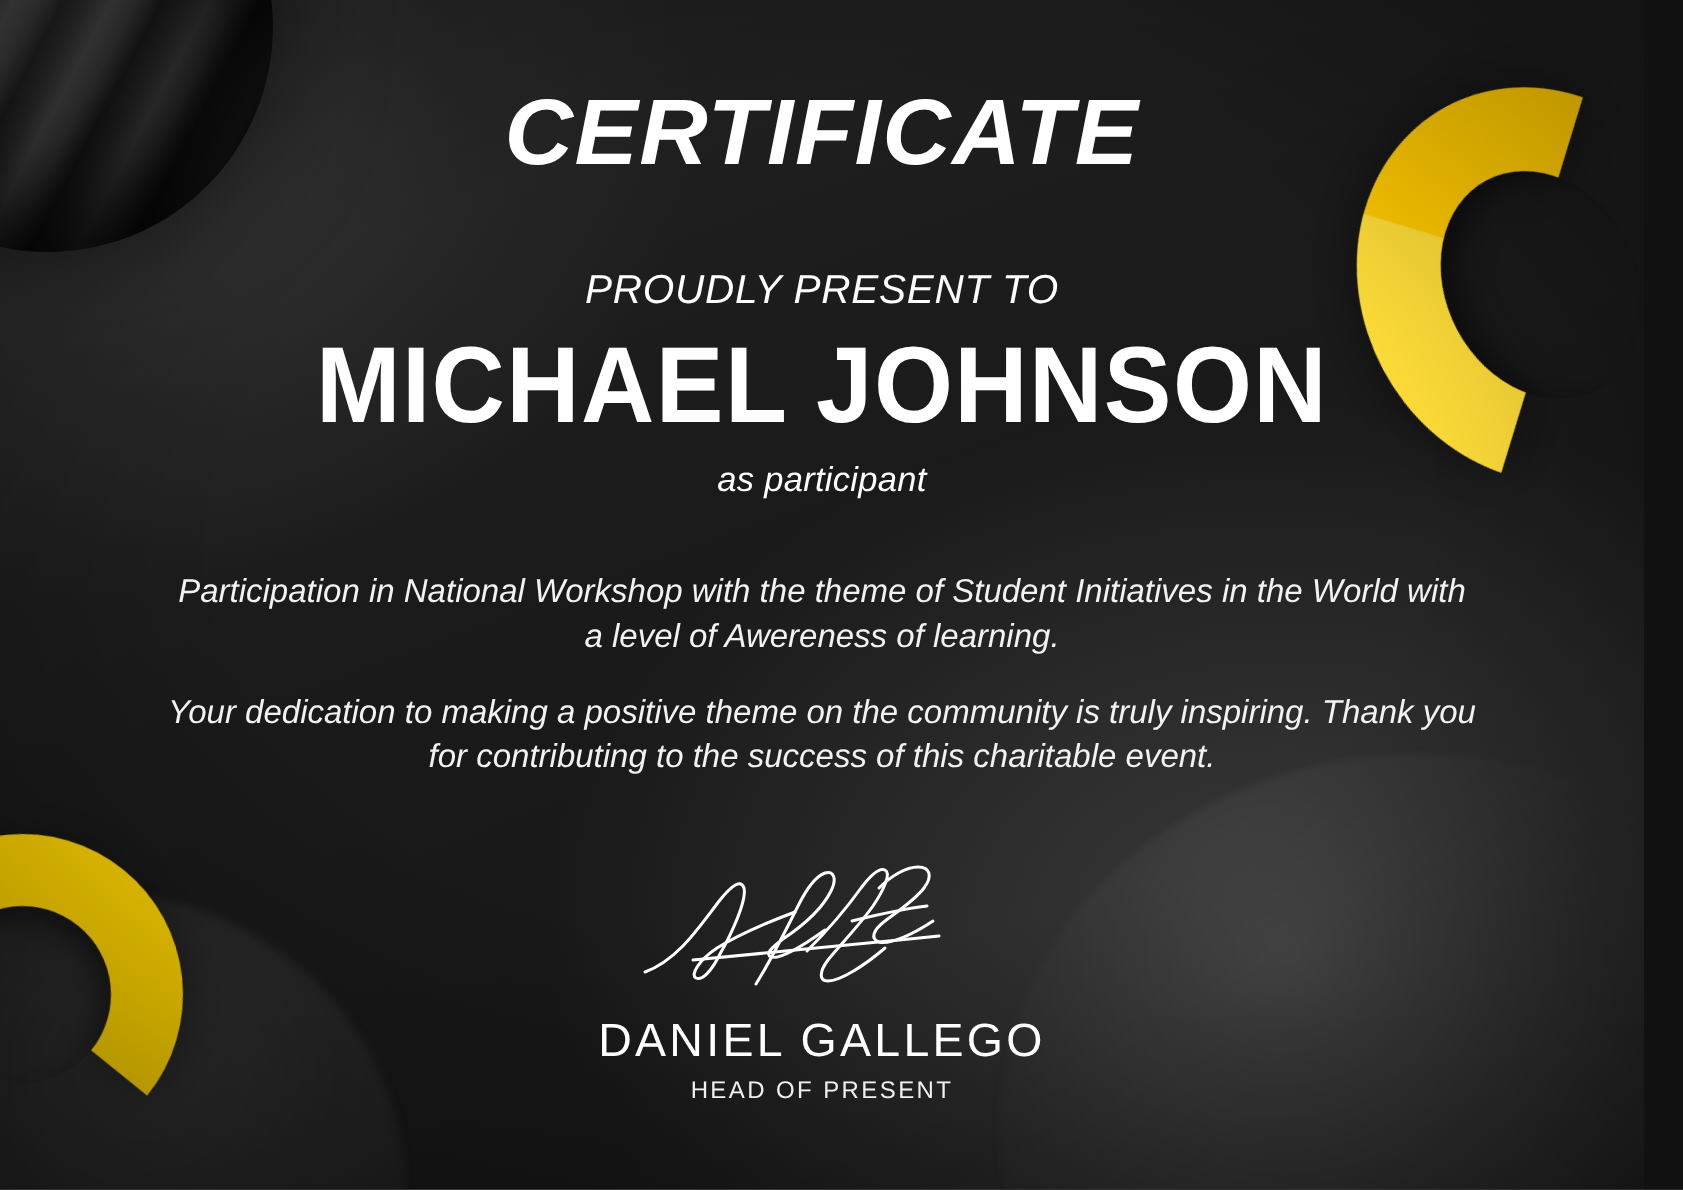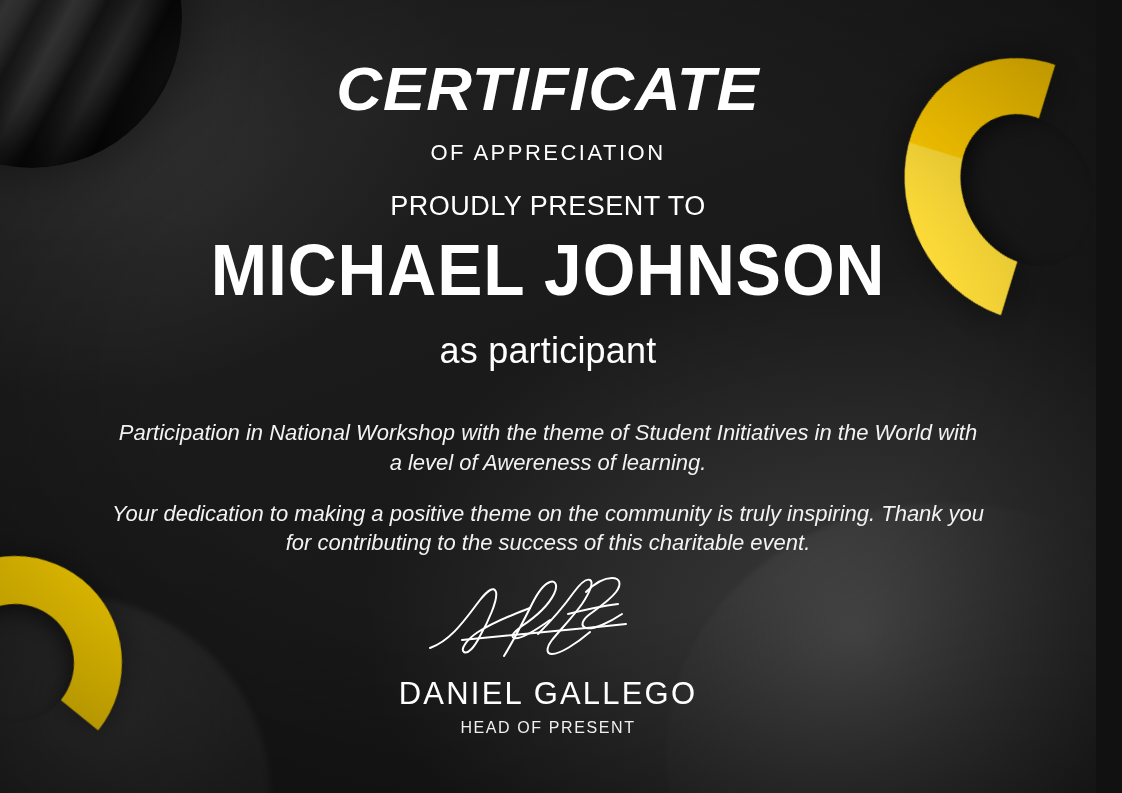--- a/index.html
+++ b/index.html
@@ -152,34 +152,36 @@
     margin: 0;
     transform: scaleX(1.02);
   }
   .subtitle {
     font-size: 22px;
     letter-spacing: 2.5px;
     margin-top: 20px;
   }
   .present-to {
     font-size: 27px;
+    font-style: italic;
     letter-spacing: .5px;
-    margin-top: 25px;
+    margin-top: 58px;
   }
   .recipient {
     font-size: 72px;
     font-weight: bold;
     letter-spacing: 1px;
     line-height: 1.02;
     margin-top: 12px;
     transform: scaleX(.94);
   }
   .role {
-    font-size: 36px;
-    margin-top: 23px;
+    font-size: 23px;
+    font-style: italic;
+    margin-top: 12px;
     letter-spacing: .2px;
   }
   .body-text {
     width: 860px;
     margin: 46px auto 0 auto;
     font-size: 22px;
     font-style: italic;
     line-height: 1.33;
     color: #f2f2f2;
     text-align: center;
@@ -219,21 +221,20 @@
   <div class="bg-base"></div>
   <div class="sphere-tl"></div>
   <div class="sphere-br"></div>
   <div class="sphere-bl"></div>
   <div class="arc arc-right"></div>
   <div class="arc arc-left"></div>
   <div class="vignette"></div>
 
   <div class="content">
     <h1 class="title">CERTIFICATE</h1>
-    <div class="subtitle">OF APPRECIATION</div>
     <div class="present-to">PROUDLY PRESENT TO</div>
     <div class="recipient">MICHAEL JOHNSON</div>
     <div class="role">as participant</div>
     <p class="body-text">Participation in National Workshop with the theme of Student Initiatives in the World with a level of Awereness of learning.</p>
     <p class="body-text second">Your dedication to making a positive theme on the community is truly inspiring. Thank you for contributing to the success of this charitable event.</p>
   </div>
 
   <div class="signature-block">
     <svg class="signature-svg" width="260" height="100" viewBox="0 0 260 100">
       <g fill="none" stroke="#ffffff" stroke-width="2" stroke-linecap="round" stroke-linejoin="round">

